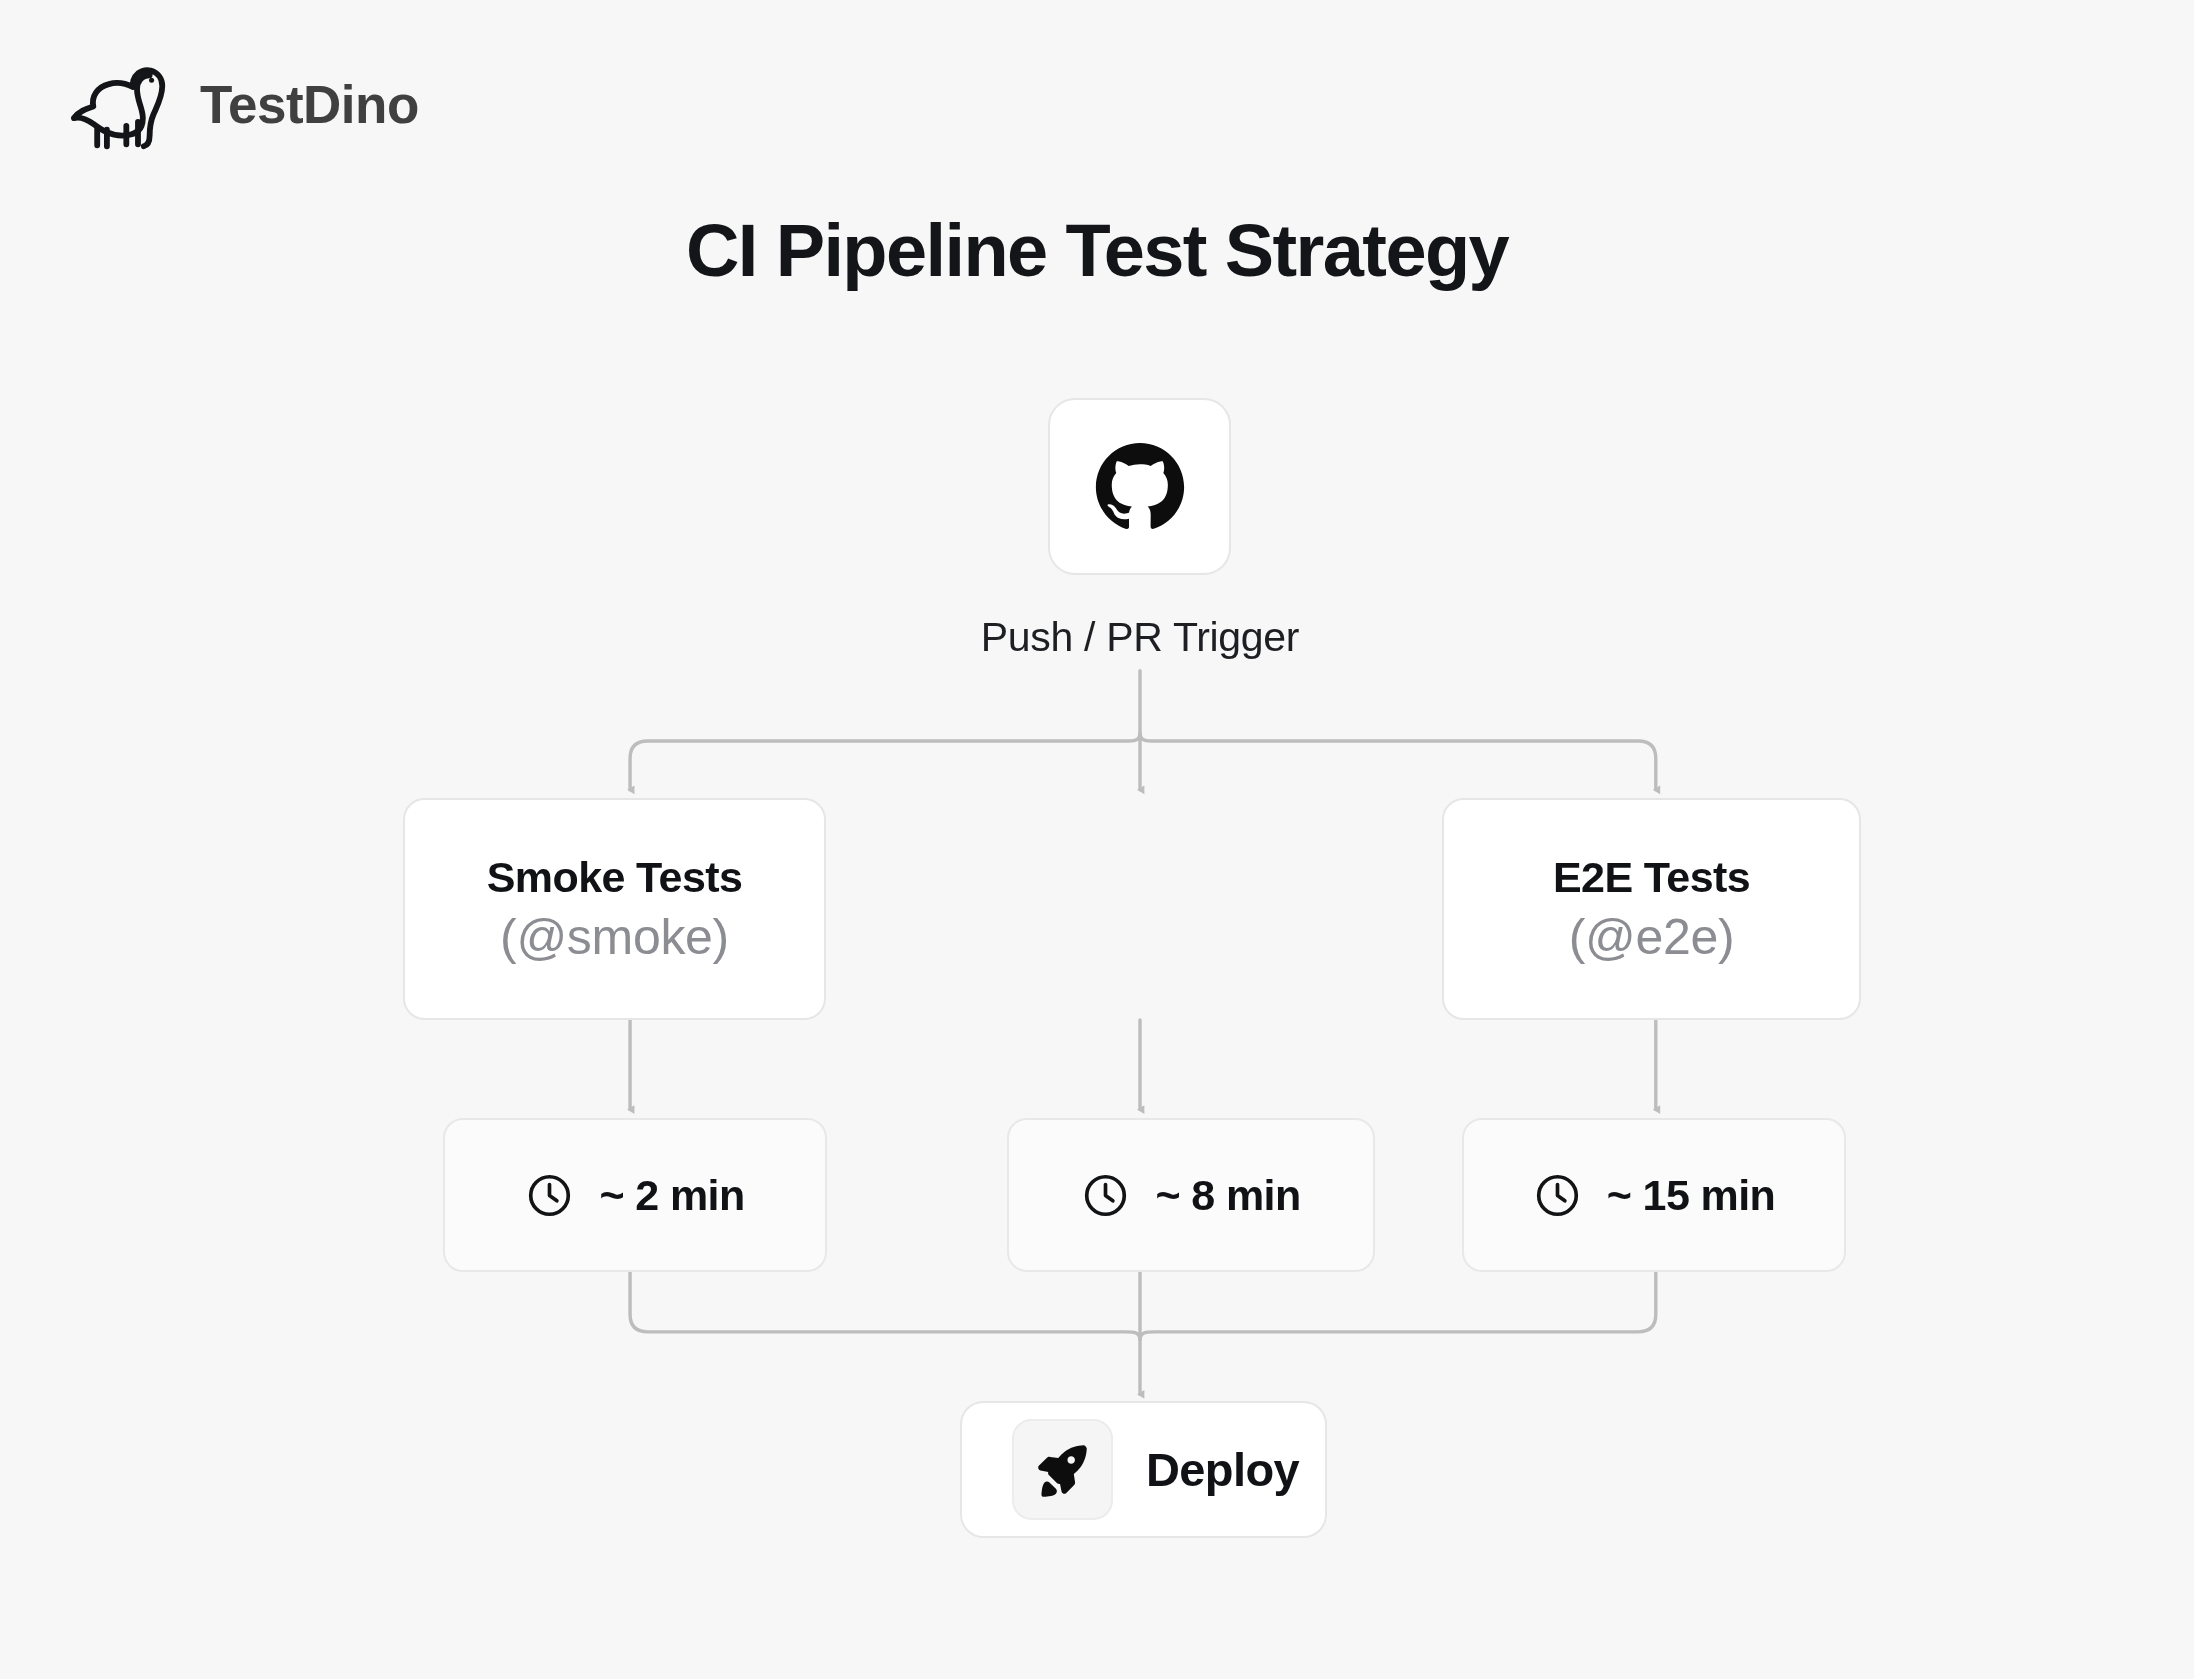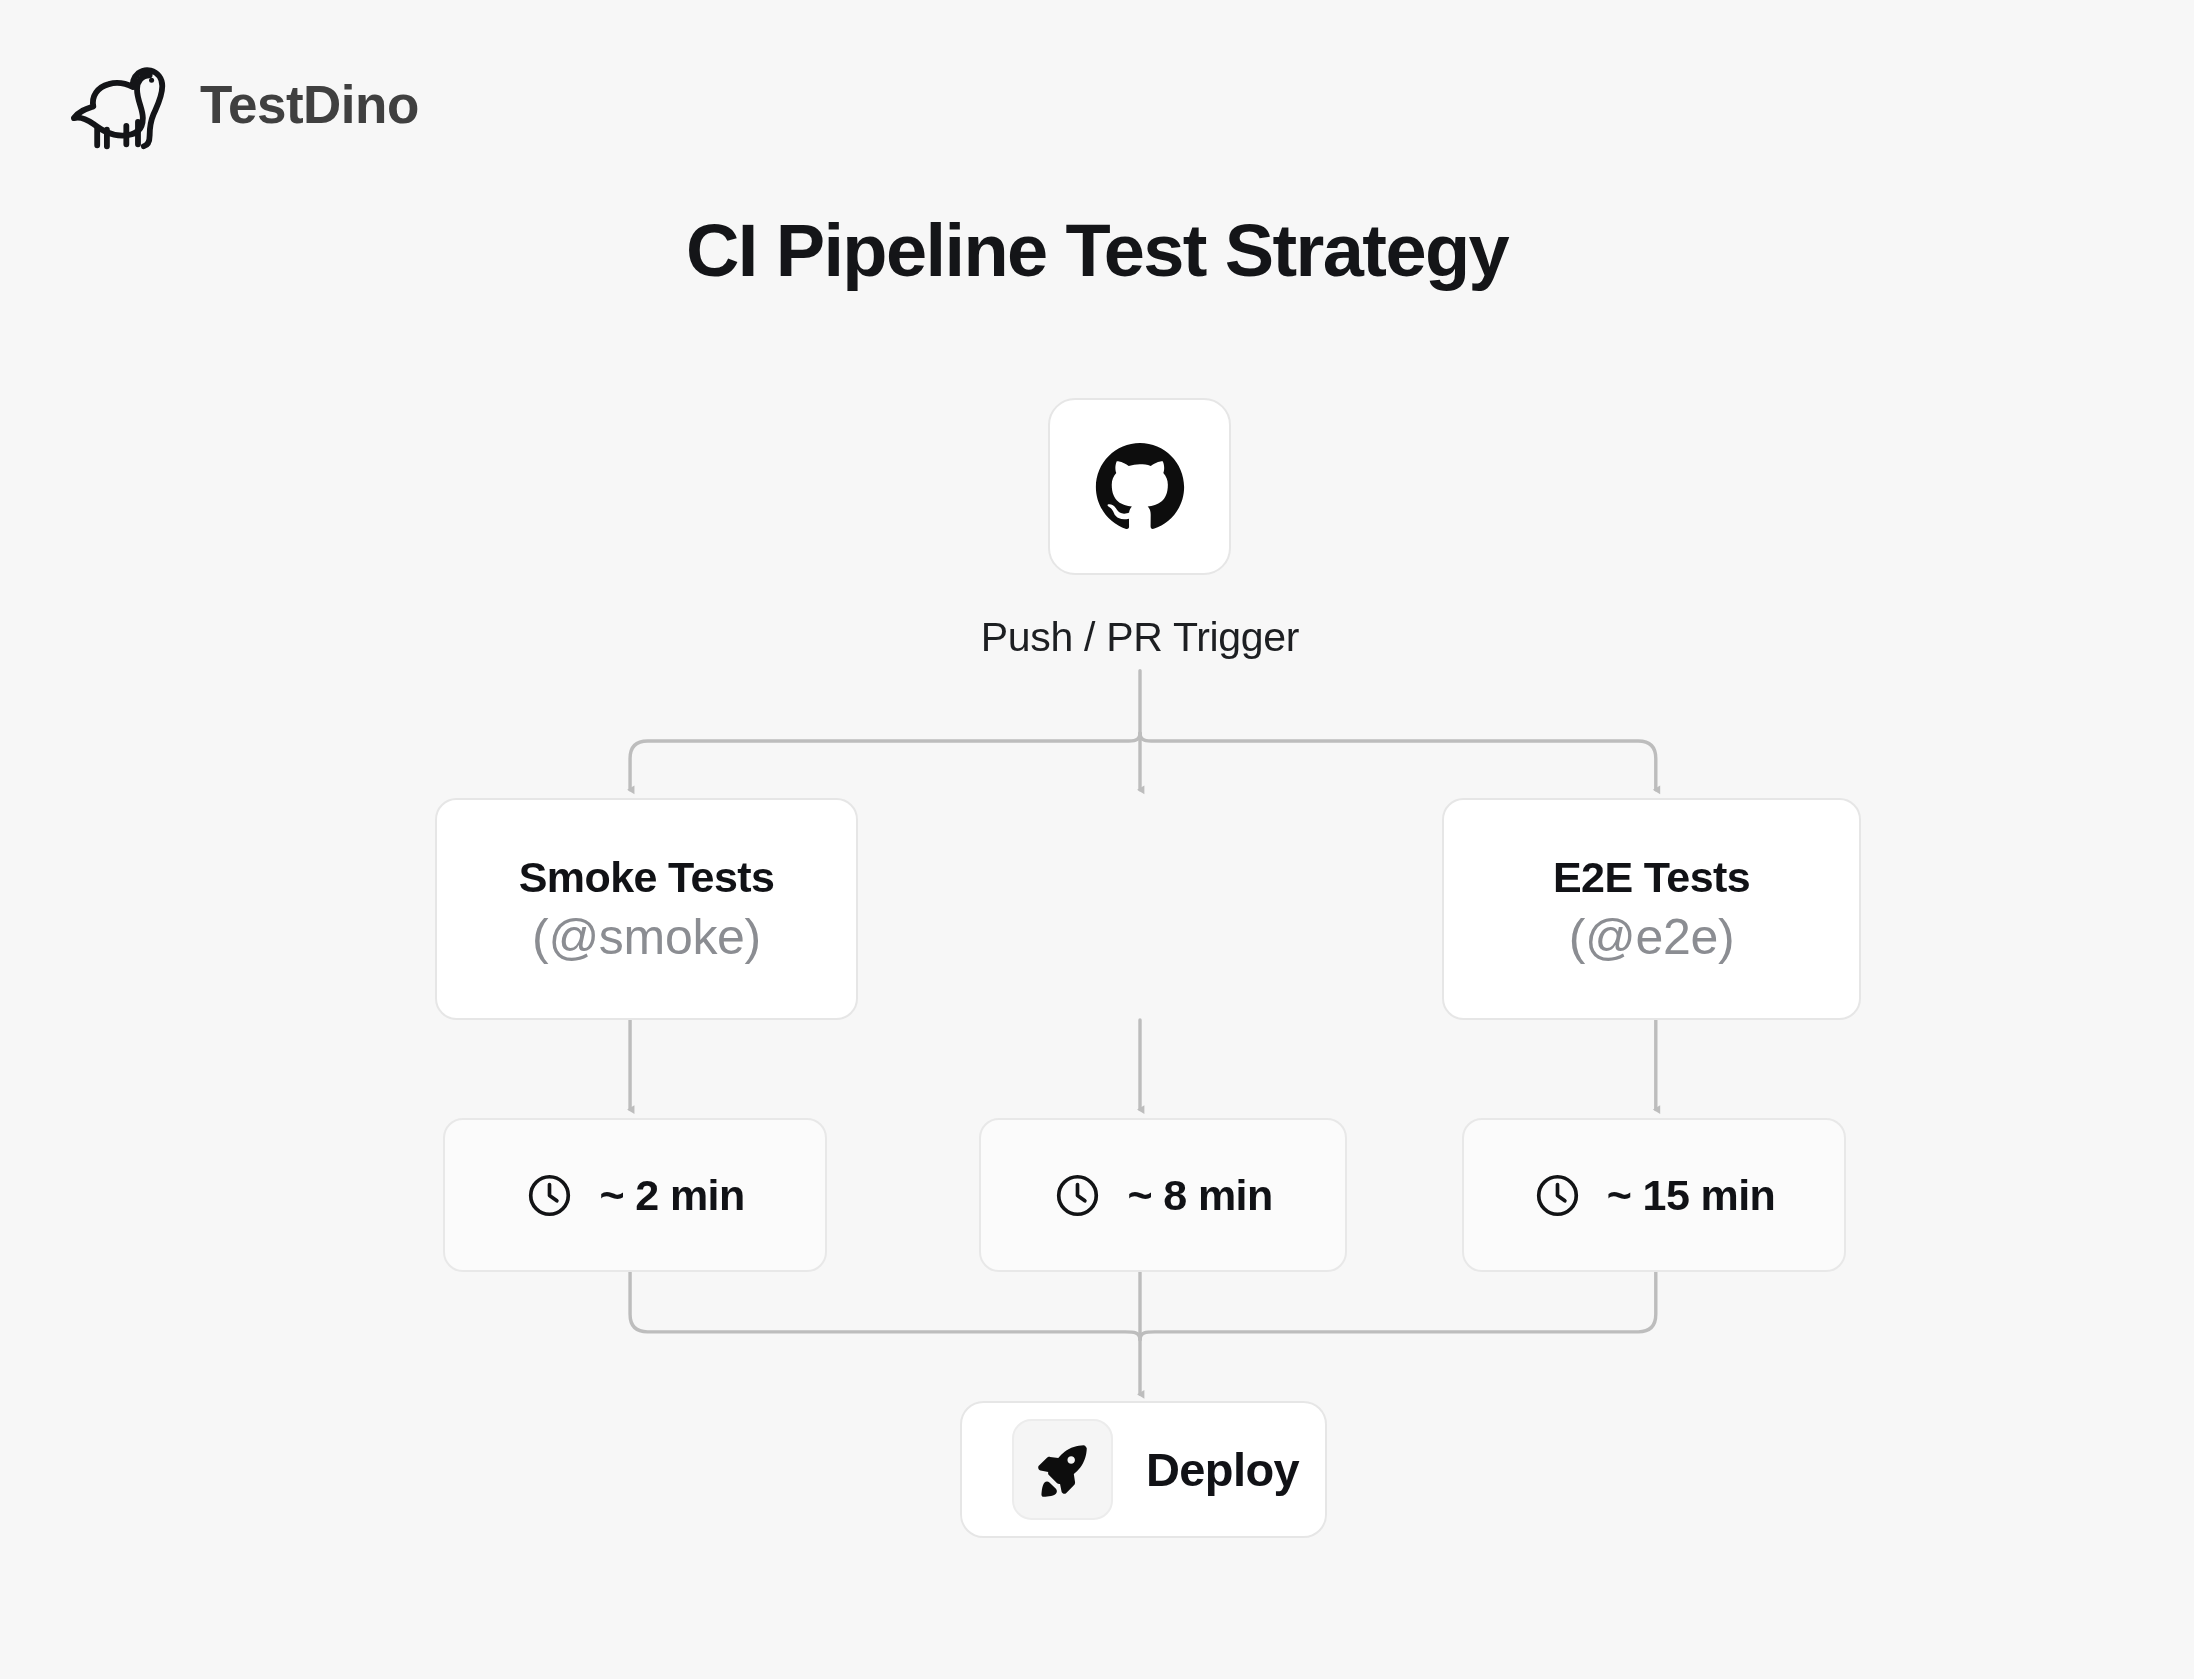--- a/index.html
+++ b/index.html
@@ -126,21 +126,21 @@
     color: #111216;
     line-height: 1;
   }
   .suite-tag {
     font-size: 50px;
     font-weight: 400;
     color: #8b8d92;
     letter-spacing: -0.3px;
     line-height: 1;
   }
-  #suite-0 { left: 392px;  width: 423px; }
+  #suite-0 { left: 360px;  width: 423px; }
   #suite-1 { left: 847px;  width: 513px; }
   #suite-2 { left: 1399px; width: 419px; }
 
   
   .node-duration {
     top: 1118px;
     height: 154px;
     border-radius: 20px;
     background: #fbfbfb;
     border: 2px solid #e8e8e8;
@@ -151,21 +151,21 @@
   }
   .clock-icon { width: 49px; height: 49px; display: block; }
   .duration-text {
     font-size: 43px;
     font-weight: 700;
     letter-spacing: -0.6px;
     color: #111216;
     line-height: 1;
   }
   #dur-0 { left: 400px;  width: 384px; }
-  #dur-1 { left: 936px;  width: 368px; }
+  #dur-1 { left: 964px;  width: 368px; }
   #dur-2 { left: 1419px; width: 384px; }
 
   
   .node-deploy {
     left: 917px;
     top: 1401px;
     width: 367px;
     height: 137px;
     border-radius: 23.4px;
     display: flex;

